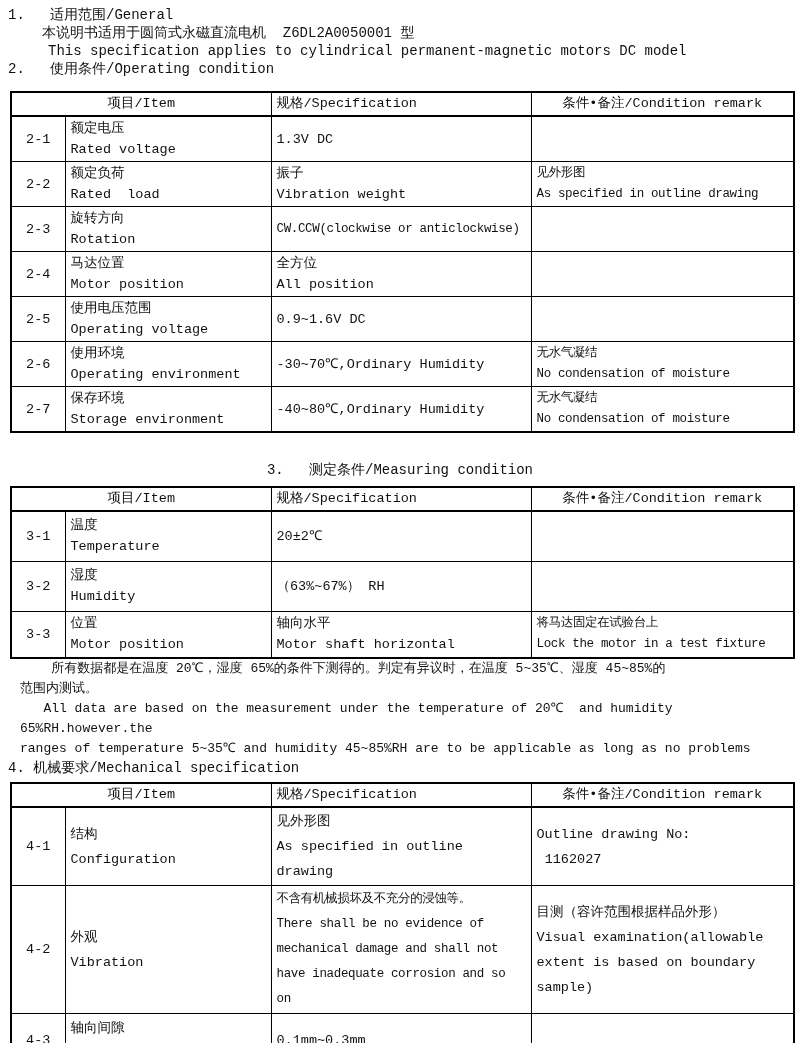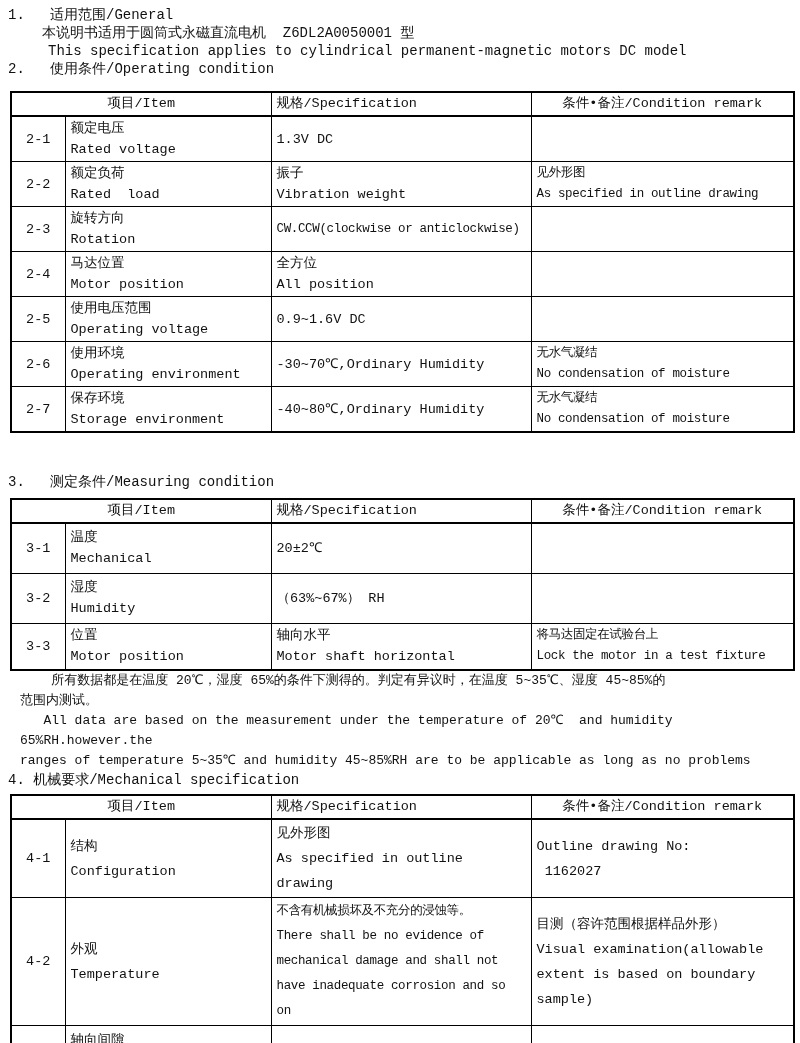--- a/index.html
+++ b/index.html
@@ -10,21 +10,21 @@
     font-family: "Liberation Mono", "DejaVu Sans Mono", monospace;
     font-size: 13.5px;
     overflow: hidden;
   }
   .page { padding: 6px 8px 0 8px; width: 800px; }
 
   .h  { font-size: 14px; line-height: 18px; white-space: pre-wrap; }
   .ind-cn   { margin-left: 34px; font-size: 14px; line-height: 18px; white-space: pre-wrap; }
   .ind-en   { margin-left: 40px; font-size: 14px; line-height: 18px; white-space: pre-wrap; }
   .ind-model{ margin-left: 32px; font-size: 14px; line-height: 18px; white-space: pre-wrap; }
-  .s3h { margin-top: 40px; }
+  .s3h { margin-top: 28px; text-align: center; }
 
   table.spec-table {
     border-collapse: collapse; table-layout: fixed;
     width: 783px; margin-left: 2px;
     border: 2px solid #000000;
   }
   .t1 { margin-top: 13px; }
   .t2 { margin-top: 7px; }
   .t3 { margin-top: 5px; }
   td {
@@ -143,21 +143,21 @@
       </colgroup>
     <tbody>
         <tr class="head">
       <td colspan="2" class="c">项目/Item</td>
       <td>规格/Specification</td>
       <td class="c">条件•备注/Condition remark</td>
     </tr>
     <tr>
       <td class="c">3-1</td>
       <td>温度
-Mechanical</td>
+Temperature</td>
       <td>20±2℃</td>
       <td></td>
     </tr>
     <tr>
       <td class="c">3-2</td>
       <td>湿度
 Humidity</td>
       <td>（63%~67%） RH</td>
       <td></td>
     </tr>
@@ -198,21 +198,21 @@
       <td>结构
 Configuration</td>
       <td>见外形图
 As specified in outline drawing</td>
       <td class="wide-gap">Outline drawing No:
  1162027</td>
     </tr>
     <tr class="h114">
       <td class="c">4-2</td>
       <td>外观
-Temperature</td>
+Vibration</td>
       <td class="condensed">不含有机械损坏及不充分的浸蚀等。
 There shall be no evidence of
 mechanical damage and shall not
 have inadequate corrosion and so on</td>
       <td>目测（容许范围根据样品外形）
 Visual examination(allowable
 extent is based on boundary
 sample)</td>
     </tr>
     <tr class="h55">

